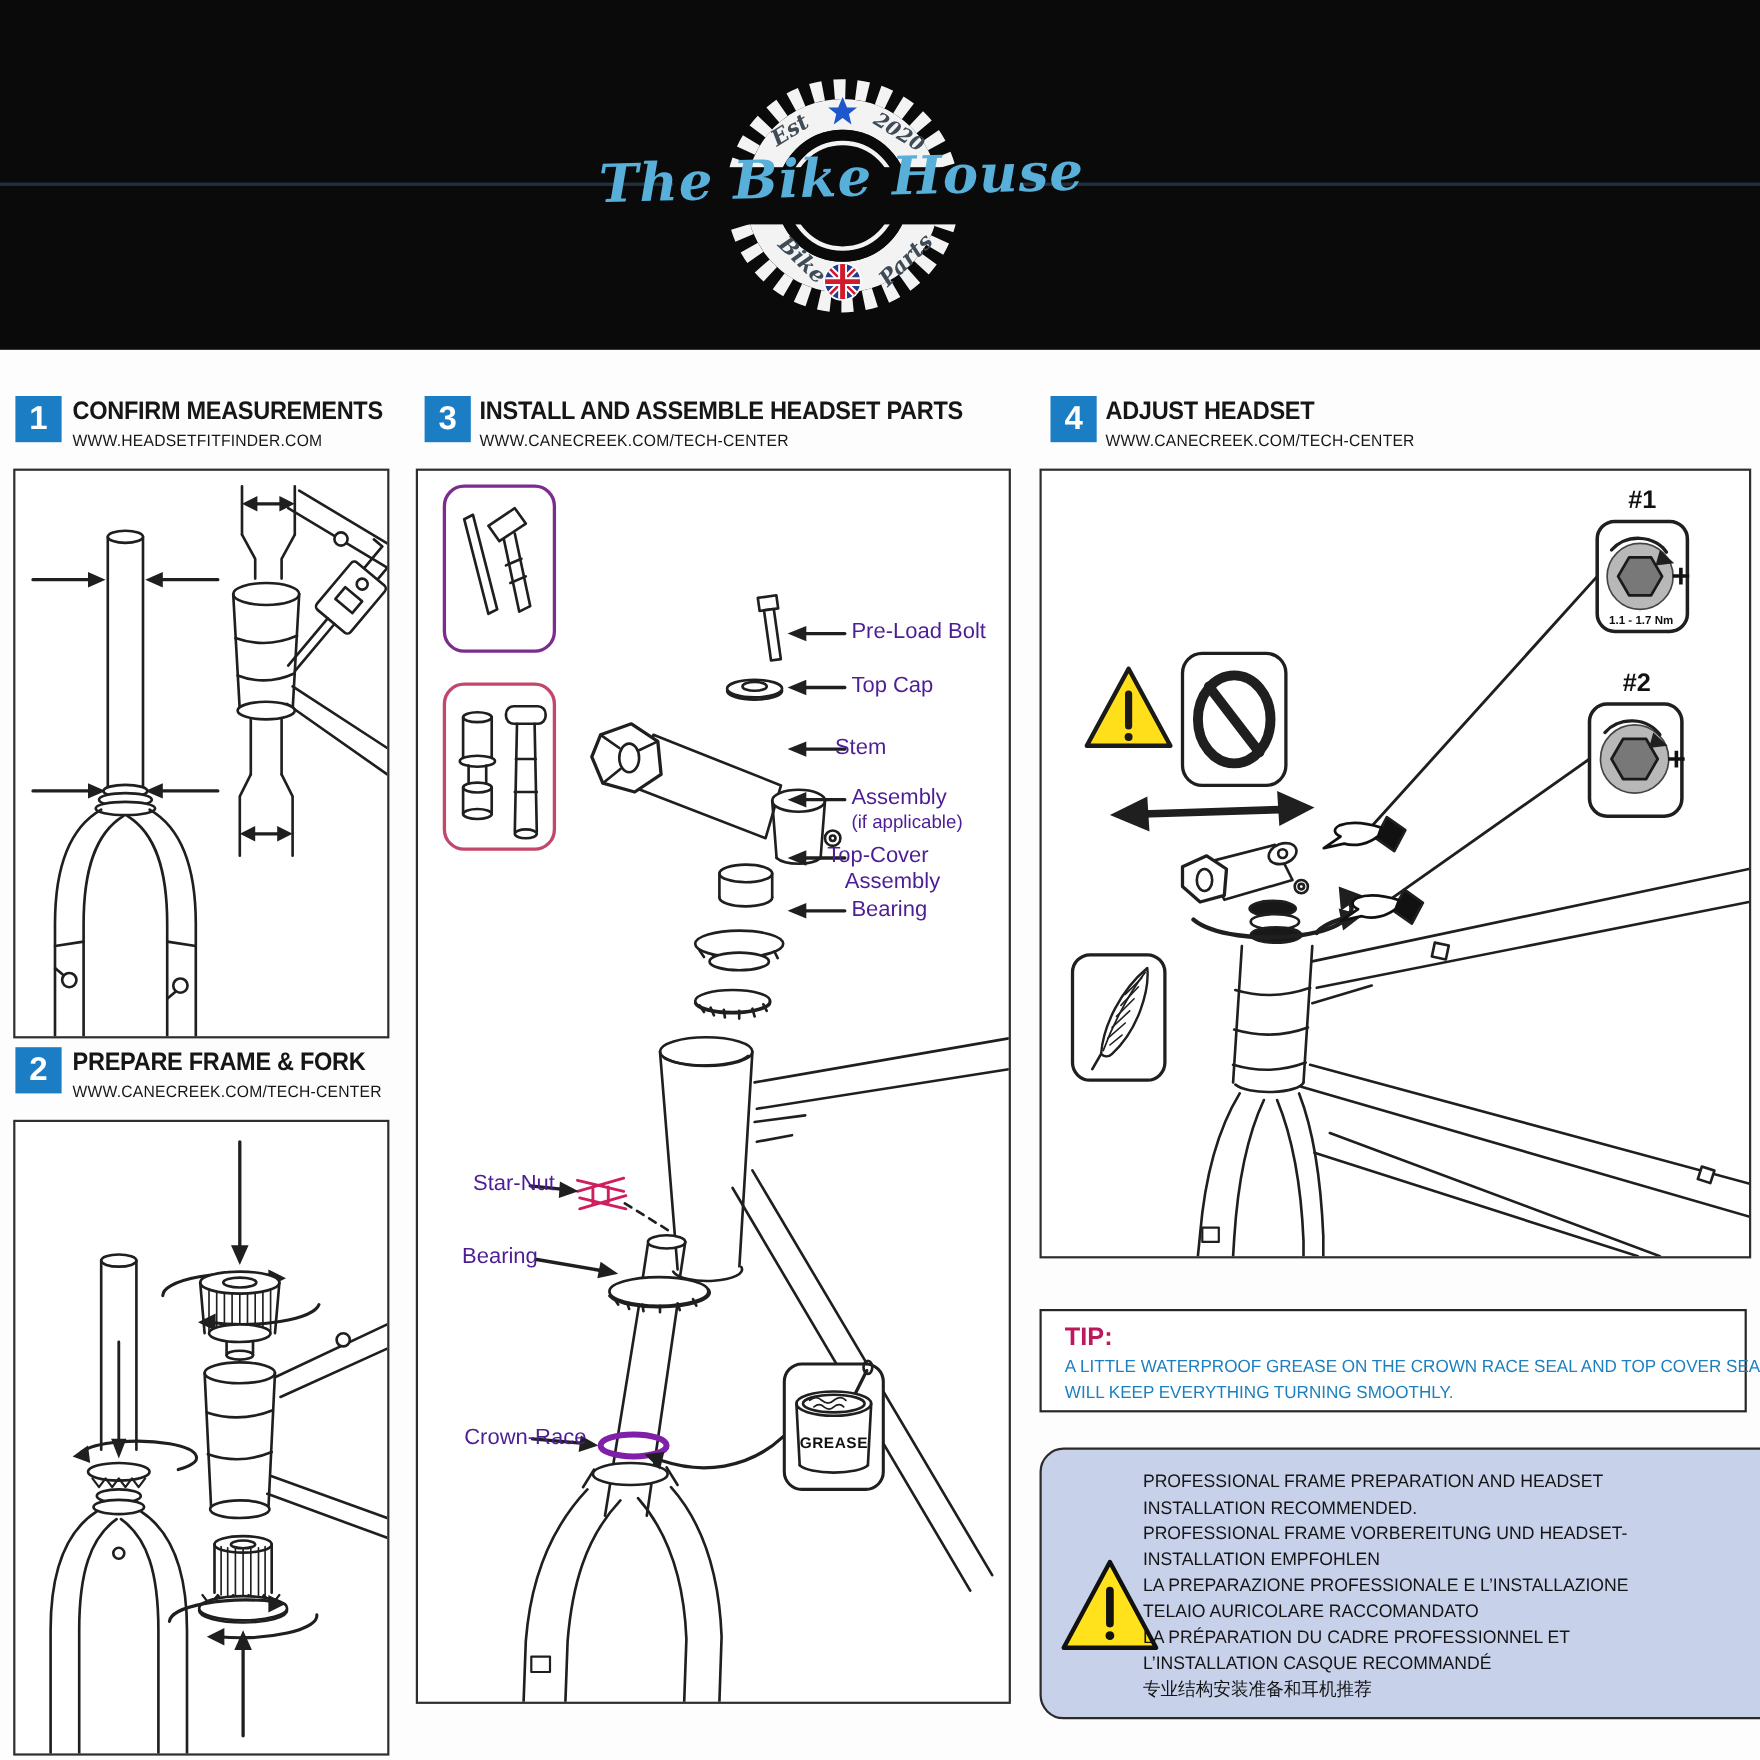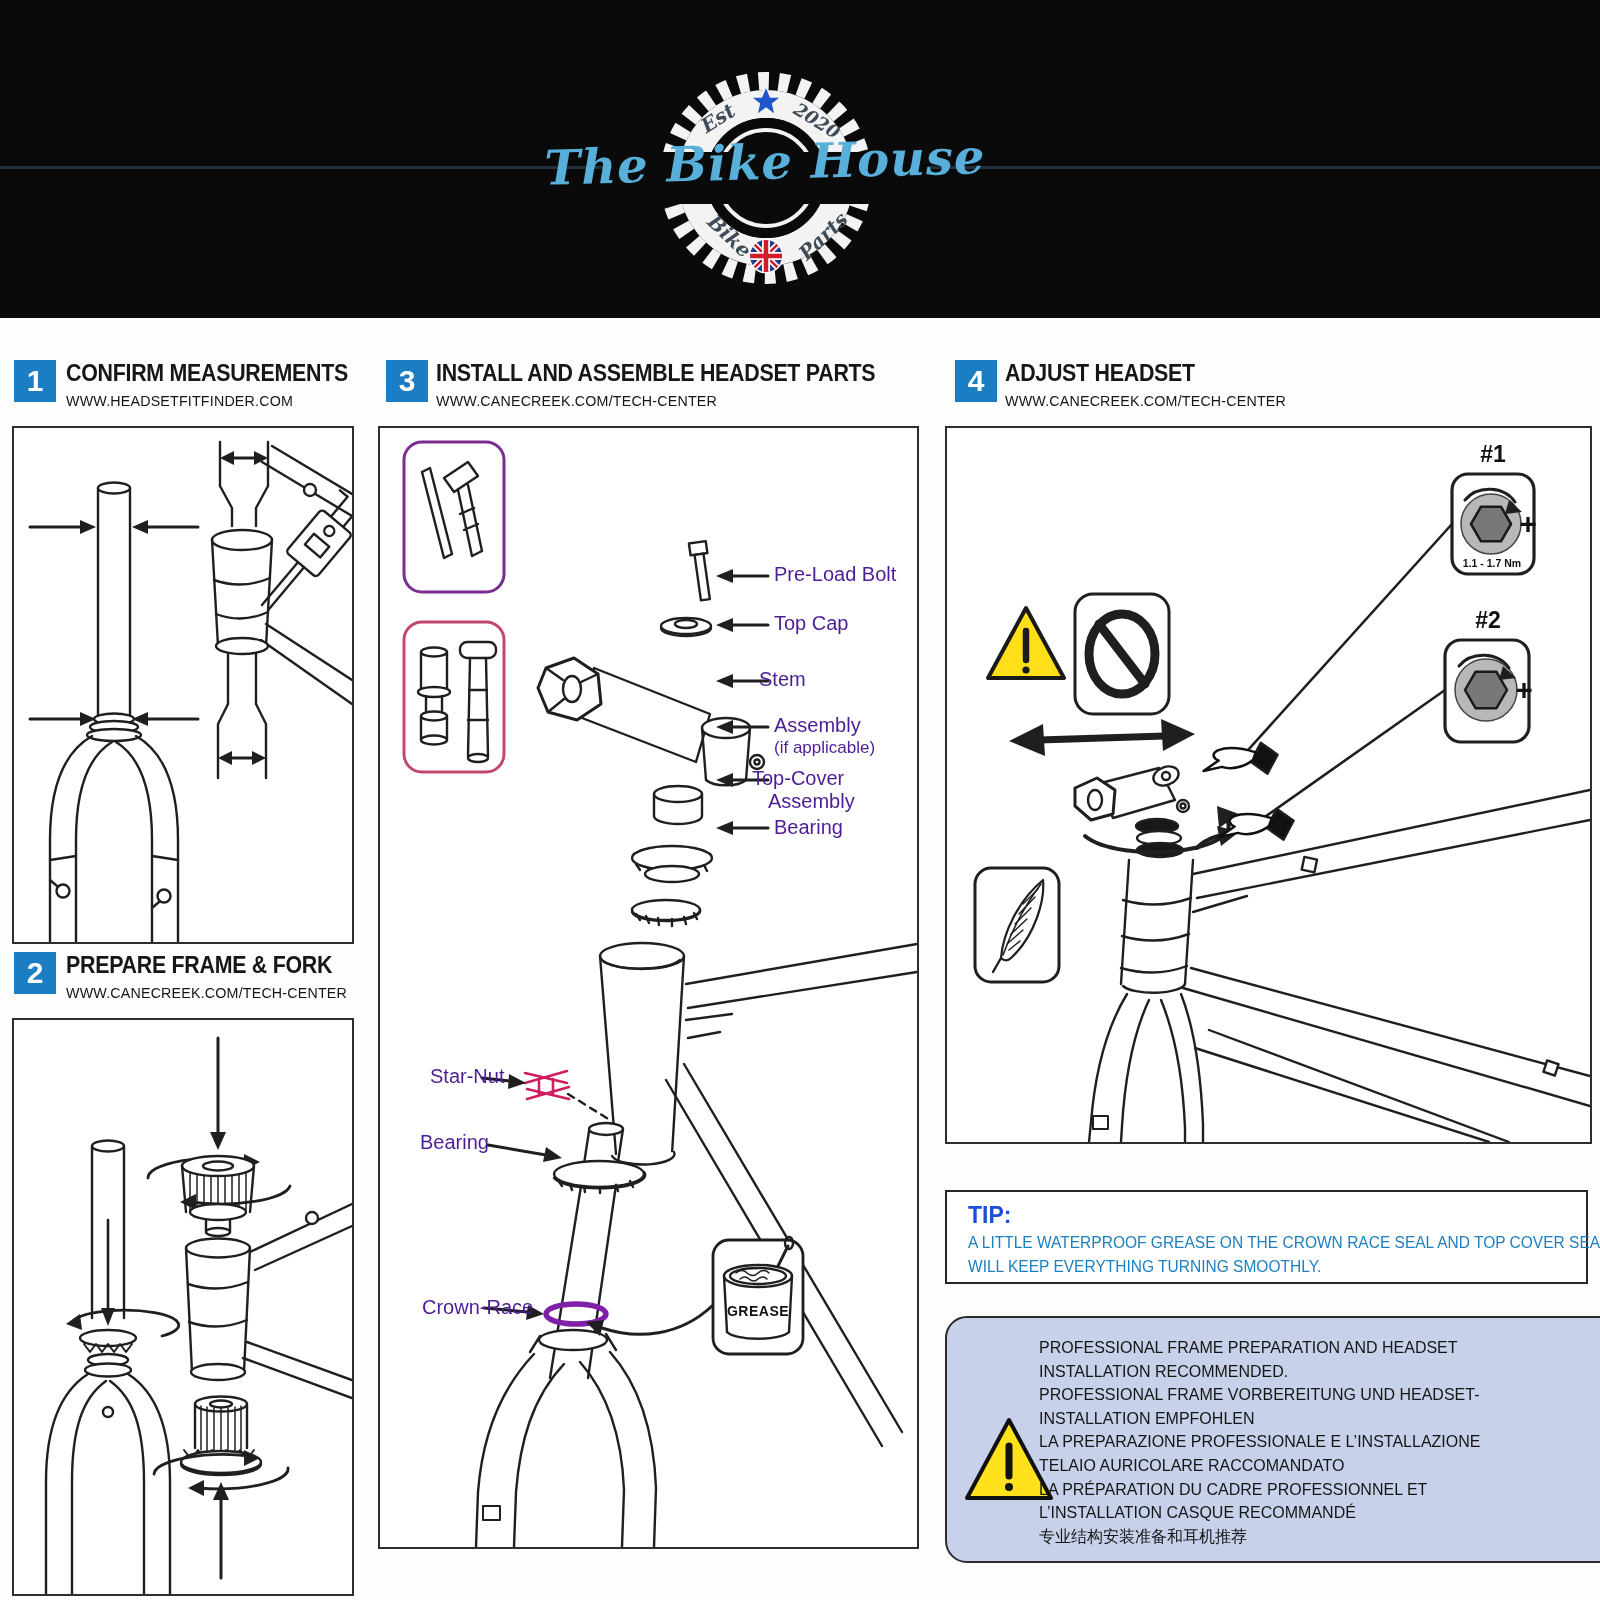--- a/index.html
+++ b/index.html
@@ -24,21 +24,21 @@
   .sec-url{position:absolute;font-size:15px;letter-spacing:0.2px;transform:scaleX(0.95);
            transform-origin:0 50%;white-space:nowrap;color:#161616;}
   
   .panel{position:absolute;background:#fff;border:2px solid #2e2e2e;}
   .panel svg{position:absolute;left:0;top:0;}
   .plabel{position:absolute;color:#4c1d95;font-size:20px;white-space:nowrap;}
   .plabel.small{font-size:17px;}
   
   .tipbox{position:absolute;left:945px;top:1190px;width:643px;height:94px;background:#fff;
           border:2.5px solid #262626;box-sizing:border-box;}
-  .tip-head{position:absolute;left:21px;top:10px;font-size:23px;font-weight:bold;color:#1d4ed8;}
+  .tip-head{position:absolute;left:21px;top:10px;font-size:23px;font-weight:bold;color:#be185d;}
   .tip-line{position:absolute;left:21px;font-size:16px;color:#1b7fc0;white-space:nowrap;
             transform:scaleX(0.97);transform-origin:0 50%;}
   .bluebox{position:absolute;left:945px;top:1316px;width:776px;height:247px;background:#c7d1ea;
            border:2.5px solid #2b2b2b;border-radius:22px;box-sizing:border-box;}
   .bb-lines{position:absolute;left:92px;top:18px;right:16px;}
   .bb-line{font-size:16.5px;line-height:23.6px;color:#151515;white-space:nowrap;
            transform:scaleX(0.97);transform-origin:0 50%;}
   .bb-tri{position:absolute;left:16px;top:96px;width:92px;height:92px;}
 </style>
 </head>

